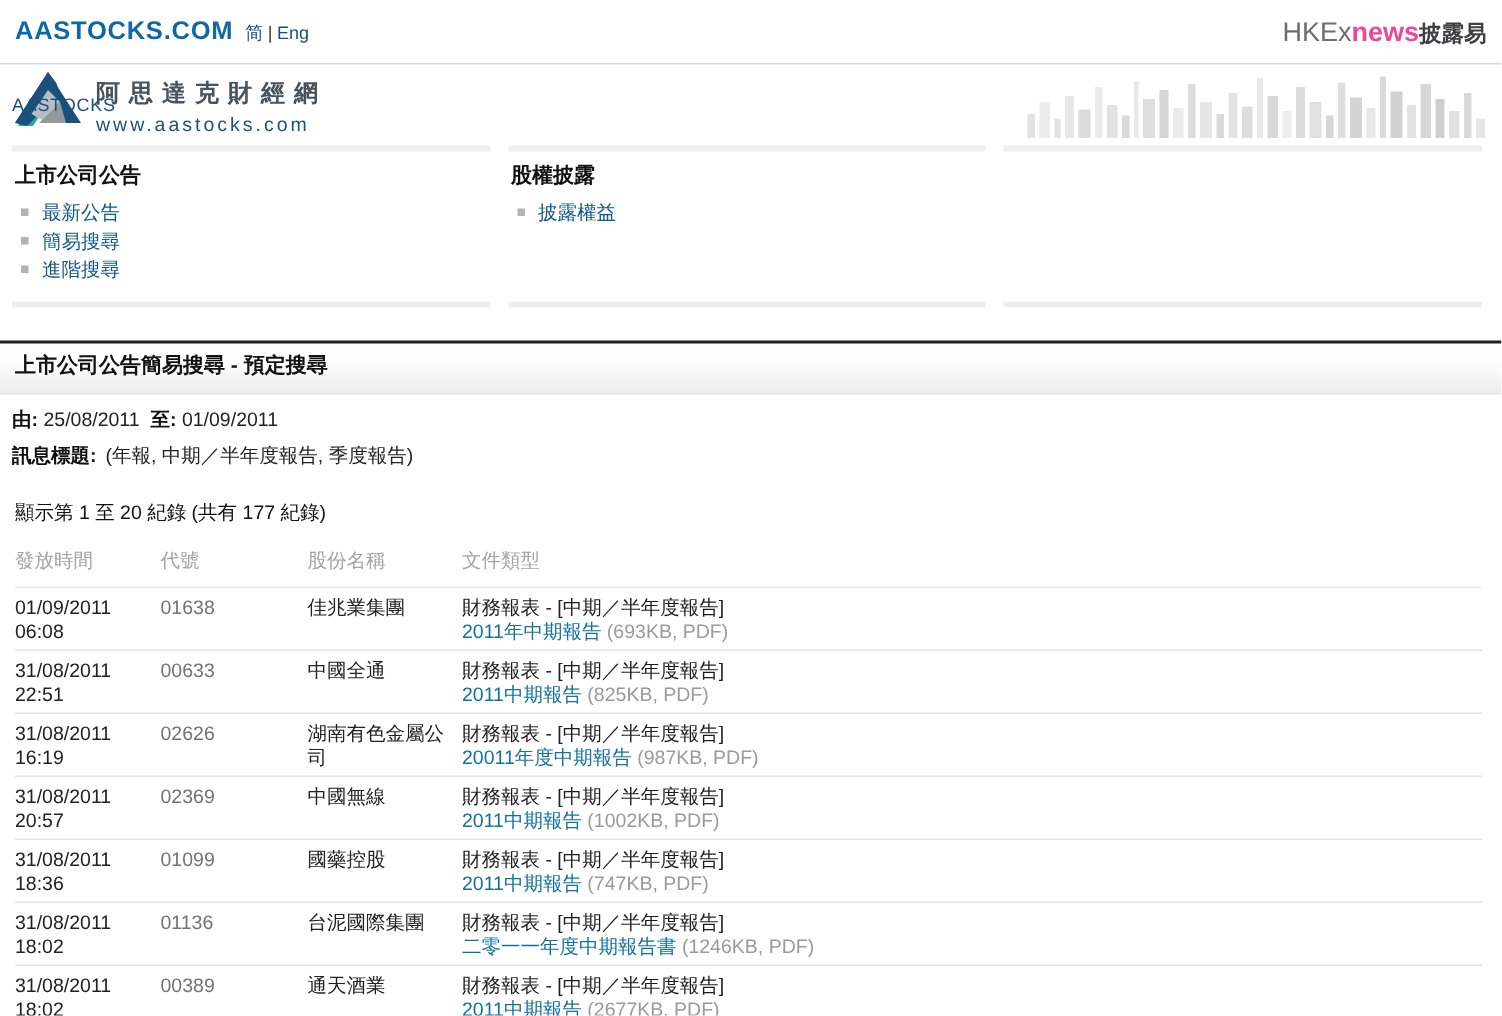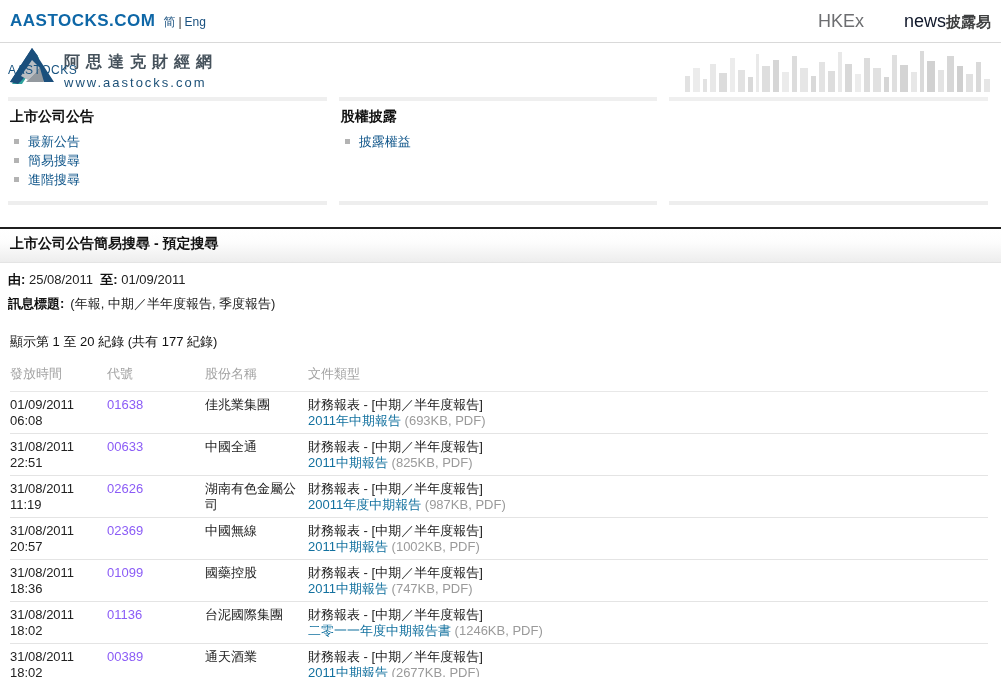--- a/index.html
+++ b/index.html
@@ -15,21 +15,21 @@
     display:flex; align-items:center; justify-content:space-between;
     padding:0 10px;
   }
   .topbar-left { display:flex; align-items:baseline; gap:8px; }
   .brand-wordmark { color:#0e67a7; font-size:17px; font-weight:bold; letter-spacing:0.5px; cursor:pointer; }
   .lang-links { font-size:12px; color:#666; }
   .lang-links a { color:#18507f; text-decoration:none; cursor:pointer; }
   .lang-sep { color:#333; margin:0 3px; }
   .hkex-logo { font-size:18px; cursor:pointer; white-space:nowrap; }
   .hkex-prefix { color:#6d6e71; }
-  .hkex-news { color:#0f172a; font-weight:normal;margin-left:40px; }
+  .hkex-news { color:#ec4899; font-weight:bold; }
   .hkex-suffix { color:#3f4041; font-weight:bold; font-size:15px; }
   
   .banner { height:49px; position:relative; display:flex; align-items:center; }
   .logo-block { display:flex; align-items:flex-end; margin-left:8px; cursor:pointer; }
   .logo-icon { position:relative; width:50px; height:46px; margin-top:2px; }
   .logo-name {
     position:absolute; bottom:15px; left:0; font-size:12px; font-weight:normal;
     color:#17527f; letter-spacing:0.5px;
   }
   .brand-text { margin-left:6px; padding-bottom:2px; }
@@ -70,21 +70,21 @@
   .table { margin:10px 13px 0 10px; }
   .thead {
     display:grid; grid-template-columns:97px 98px 103px 1fr;
     color:#a3a3a3; padding:6px 0 8px 0; border-bottom:1px solid #e8e8e8;font-family:Liberation Mono, monospace;
   }
   .trow {
     display:grid; grid-template-columns:97px 98px 103px 1fr;
     padding:5px 0 4px 0; border-bottom:1px solid #e4e4e4; min-height:40px;
   }
   .cell { line-height:16px; padding-right:6px; }
-  .code-link { color:#8b5cf6; text-decoration:none; cursor:pointer;text-align:center; }
+  .code-link { color:#737373; text-decoration:none; cursor:pointer;text-align:center; }
   .doc-type { color:#1c1c1c; }
   .doc-link { color:#13719f; text-decoration:none; cursor:pointer; }
   .doc-size { color:#9a9a9a; }
 </style>
 </head>
 <body>
 
 <div class="topbar">
   <div class="topbar-left">
     <span class="brand-wordmark">AASTOCKS.COM</span>
@@ -247,21 +247,21 @@
       <div class="doc-type">財務報表 - [中期／半年度報告]</div>
       <div>
         <a class="doc-link">2011中期報告</a><span class="doc-size"> (825KB, PDF)</span>
       </div>
     </div>
   </div>
 
   <div class="trow">
     <div class="cell">
       <div>31/08/2011</div>
-      <div>11:19</div>
+      <div>16:19</div>
     </div>
     <div class="cell">
       <a class="code-link">02626</a>
     </div>
     <div class="cell">
       <span>湖南有色金屬公司</span>
     </div>
     <div class="cell">
       <div class="doc-type">財務報表 - [中期／半年度報告]</div>
       <div>

